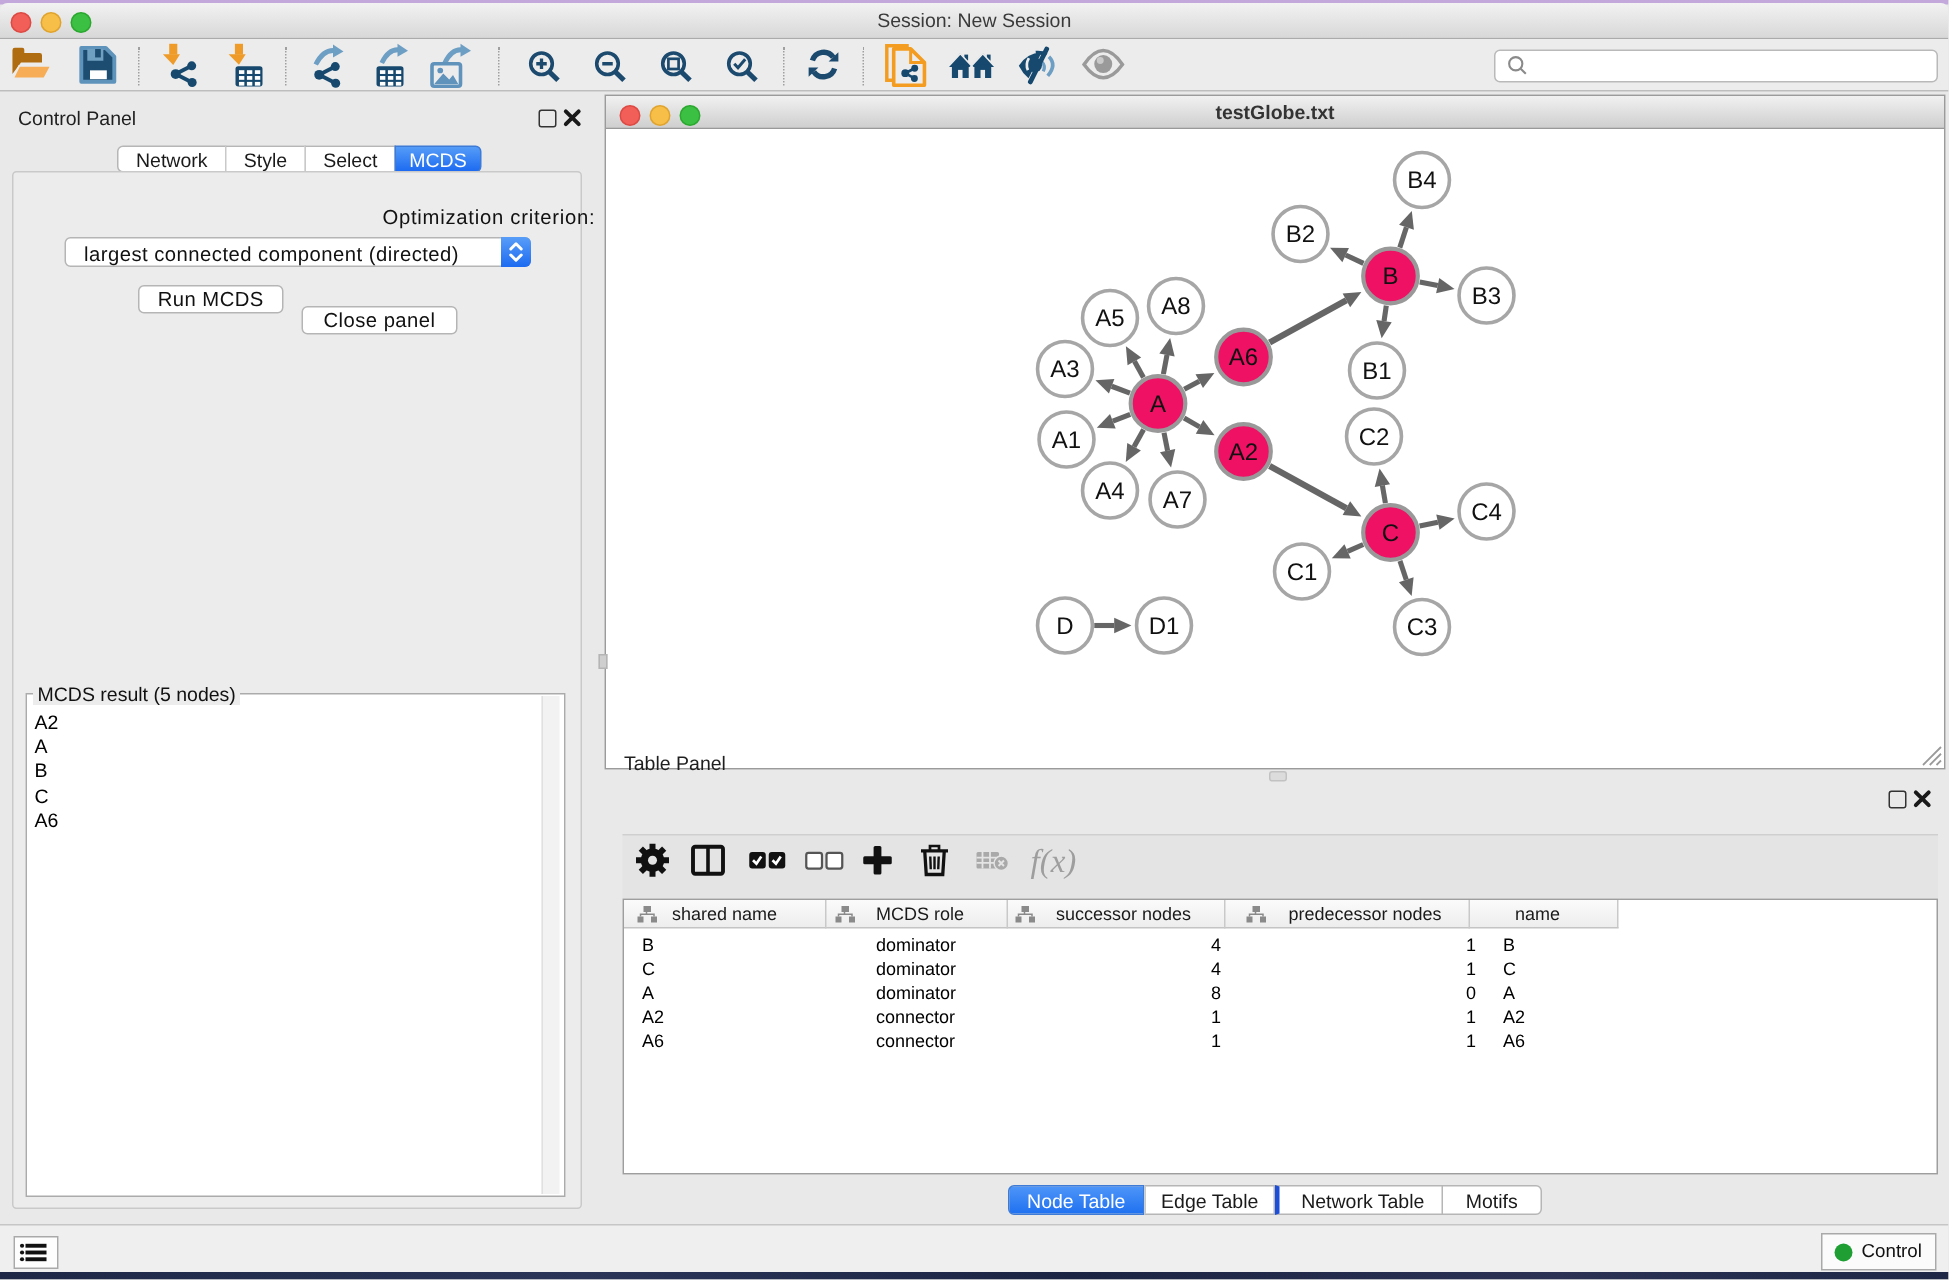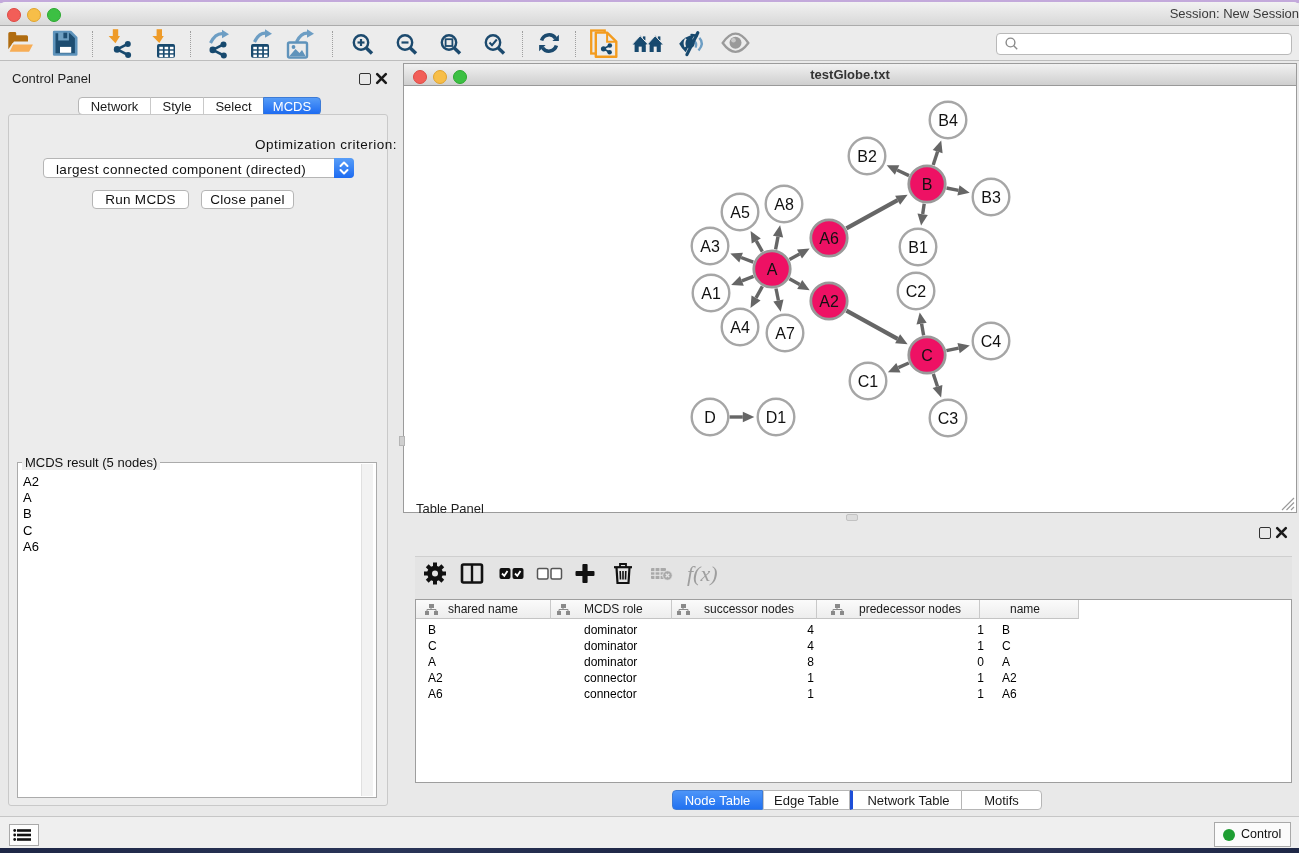--- a/index.html
+++ b/index.html
@@ -5,21 +5,21 @@
  font-family:"Liberation Sans",sans-serif;-webkit-font-smoothing:antialiased;}
 body{background:#E9E9E9;position:relative;}
 .abs{position:absolute;}
 
 #desktop-top{left:0;top:0;width:1299px;height:3px;background:#C3A9DB;}
 #desktop-bot{left:0;top:848px;width:1299px;height:5px;
  background:linear-gradient(90deg,#1E2746,#2A3558 30%,#1C2443 55%,#2B3254 80%,#1E2746);}
 
 #titlebar{left:0;top:2px;width:1299px;height:24px;border-radius:5px 5px 0 0;
  background:linear-gradient(#F2F2F2,#D8D8D8);border-bottom:1px solid #ABABAB;box-sizing:border-box;}
-#titlebar .title{position:absolute;left:0;right:0;top:4px;text-align:right;
+#titlebar .title{position:absolute;left:0;right:0;top:4px;text-align:center;
  font-size:13px;color:#3a3a3a;}
 .tl{position:absolute;border-radius:50%;width:12px;height:12px;}
 #toolbar{left:0;top:26px;width:1299px;height:35px;background:#ECECEC;border-bottom:1px solid #BDBDBD;box-sizing:border-box;}
 .tsep{position:absolute;top:5px;height:26px;width:0;border-left:1px dotted #9F9F9F;}
 #searchbox{left:996px;top:33px;width:294px;height:20px;background:#fff;border:1px solid #B9B9B9;border-radius:4px;}
 
 #cp-title{left:12px;top:71px;font-size:13px;color:#1f1f1f;}
 .floatbtn{width:10px;height:10px;border:1.6px solid #333;border-radius:2px;}
 #cp-tabs{left:78px;top:97px;height:18px;}
 .seg{position:absolute;top:0;height:18px;box-sizing:border-box;background:#fff;
@@ -257,21 +257,21 @@
 <div class="abs" id="dropdown">
  <div class="txt">largest connected component (directed)</div>
  <div class="spin">
   <svg width="20" height="20" viewBox="0 0 20 20">
    <path d="M6.5 8 L10 4.5 L13.5 8" fill="none" stroke="#fff" stroke-width="2" stroke-linecap="round" stroke-linejoin="round"></path>
    <path d="M6.5 12 L10 15.5 L13.5 12" fill="none" stroke="#fff" stroke-width="2" stroke-linecap="round" stroke-linejoin="round"></path>
   </svg>
  </div>
 </div>
 <div class="btn" style="left:92px;top:190px;width:97px;">Run MCDS</div>
-<div class="btn" style="left:201px;top:190px;width:93px;">Close panel</div>
+<div class="btn" style="left:201px;top:204px;width:104px;">Close panel</div>
 <div class="abs" id="fieldset">
  <div class="legend">MCDS result (5 nodes)</div>
  <div class="items">A2<br>A<br>B<br>C<br>A6</div>
  <div class="sb"></div>
 </div>
 
 <div class="abs" id="netwin">
  <div style="position:absolute;left:0;top:0;width:0;height:0;border-top:6px solid #3B6EC0;border-right:6px solid transparent;"></div>
  <div id="nw-titlebar">
   <div class="tl" style="left:8.5px;top:5.5px;background:#F25E58;border:0.5px solid #DD4A44;"></div>
@@ -455,21 +455,21 @@
  <div class="cell" style="left:12px;top:22px;line-height:16px;">B<br>C<br>A<br>A2<br>A6</div>
  <div class="cell" style="left:168px;top:22px;line-height:16px;">dominator<br>dominator<br>dominator<br>connector<br>connector</div>
  <div class="cell" style="left:330px;top:22px;line-height:16px;width:68px;text-align:right;">4<br>4<br>8<br>1<br>1</div>
  <div class="cell" style="left:500px;top:22px;line-height:16px;width:68px;text-align:right;">1<br>1<br>0<br>1<br>1</div>
  <div class="cell" style="left:586px;top:22px;line-height:16px;">B<br>C<br>A<br>A2<br>A6</div>
 </div>
 <div class="abs" id="bot-tabs">
  <div class="seg2 sel" style="left:0px;width:91px;border-radius:4px 0 0 4px;">Node Table</div>
  <div class="seg2" style="left:91px;width:87px;border-left:1px solid #C9C9C9;">Edge Table</div>
  <div class="seg2" style="left:178px;width:115px;border-left:3px solid #1d4ed8;">Network Table</div>
- <div class="seg2" style="left:289px;width:81px;border-radius:0 4px 4px 0;">Motifs</div>
+ <div class="seg2" style="left:289px;width:67px;border-radius:0 4px 4px 0;">Motifs</div>
 </div>
 <div class="abs" id="statusbar"></div>
 <div class="abs" id="listbtn">
  <svg width="28" height="20" viewBox="0 0 28 20">
   <g fill="#111">
    <rect x="7" y="4.2" width="14" height="2.6"></rect>
         <rect x="7" y="8.7" width="14" height="2.6"></rect>
         <rect x="7" y="13.2" width="14" height="2.6"></rect>
    <circle cx="4.7" cy="5.5" r="1.4"></circle>
         <circle cx="4.7" cy="10" r="1.4"></circle>

